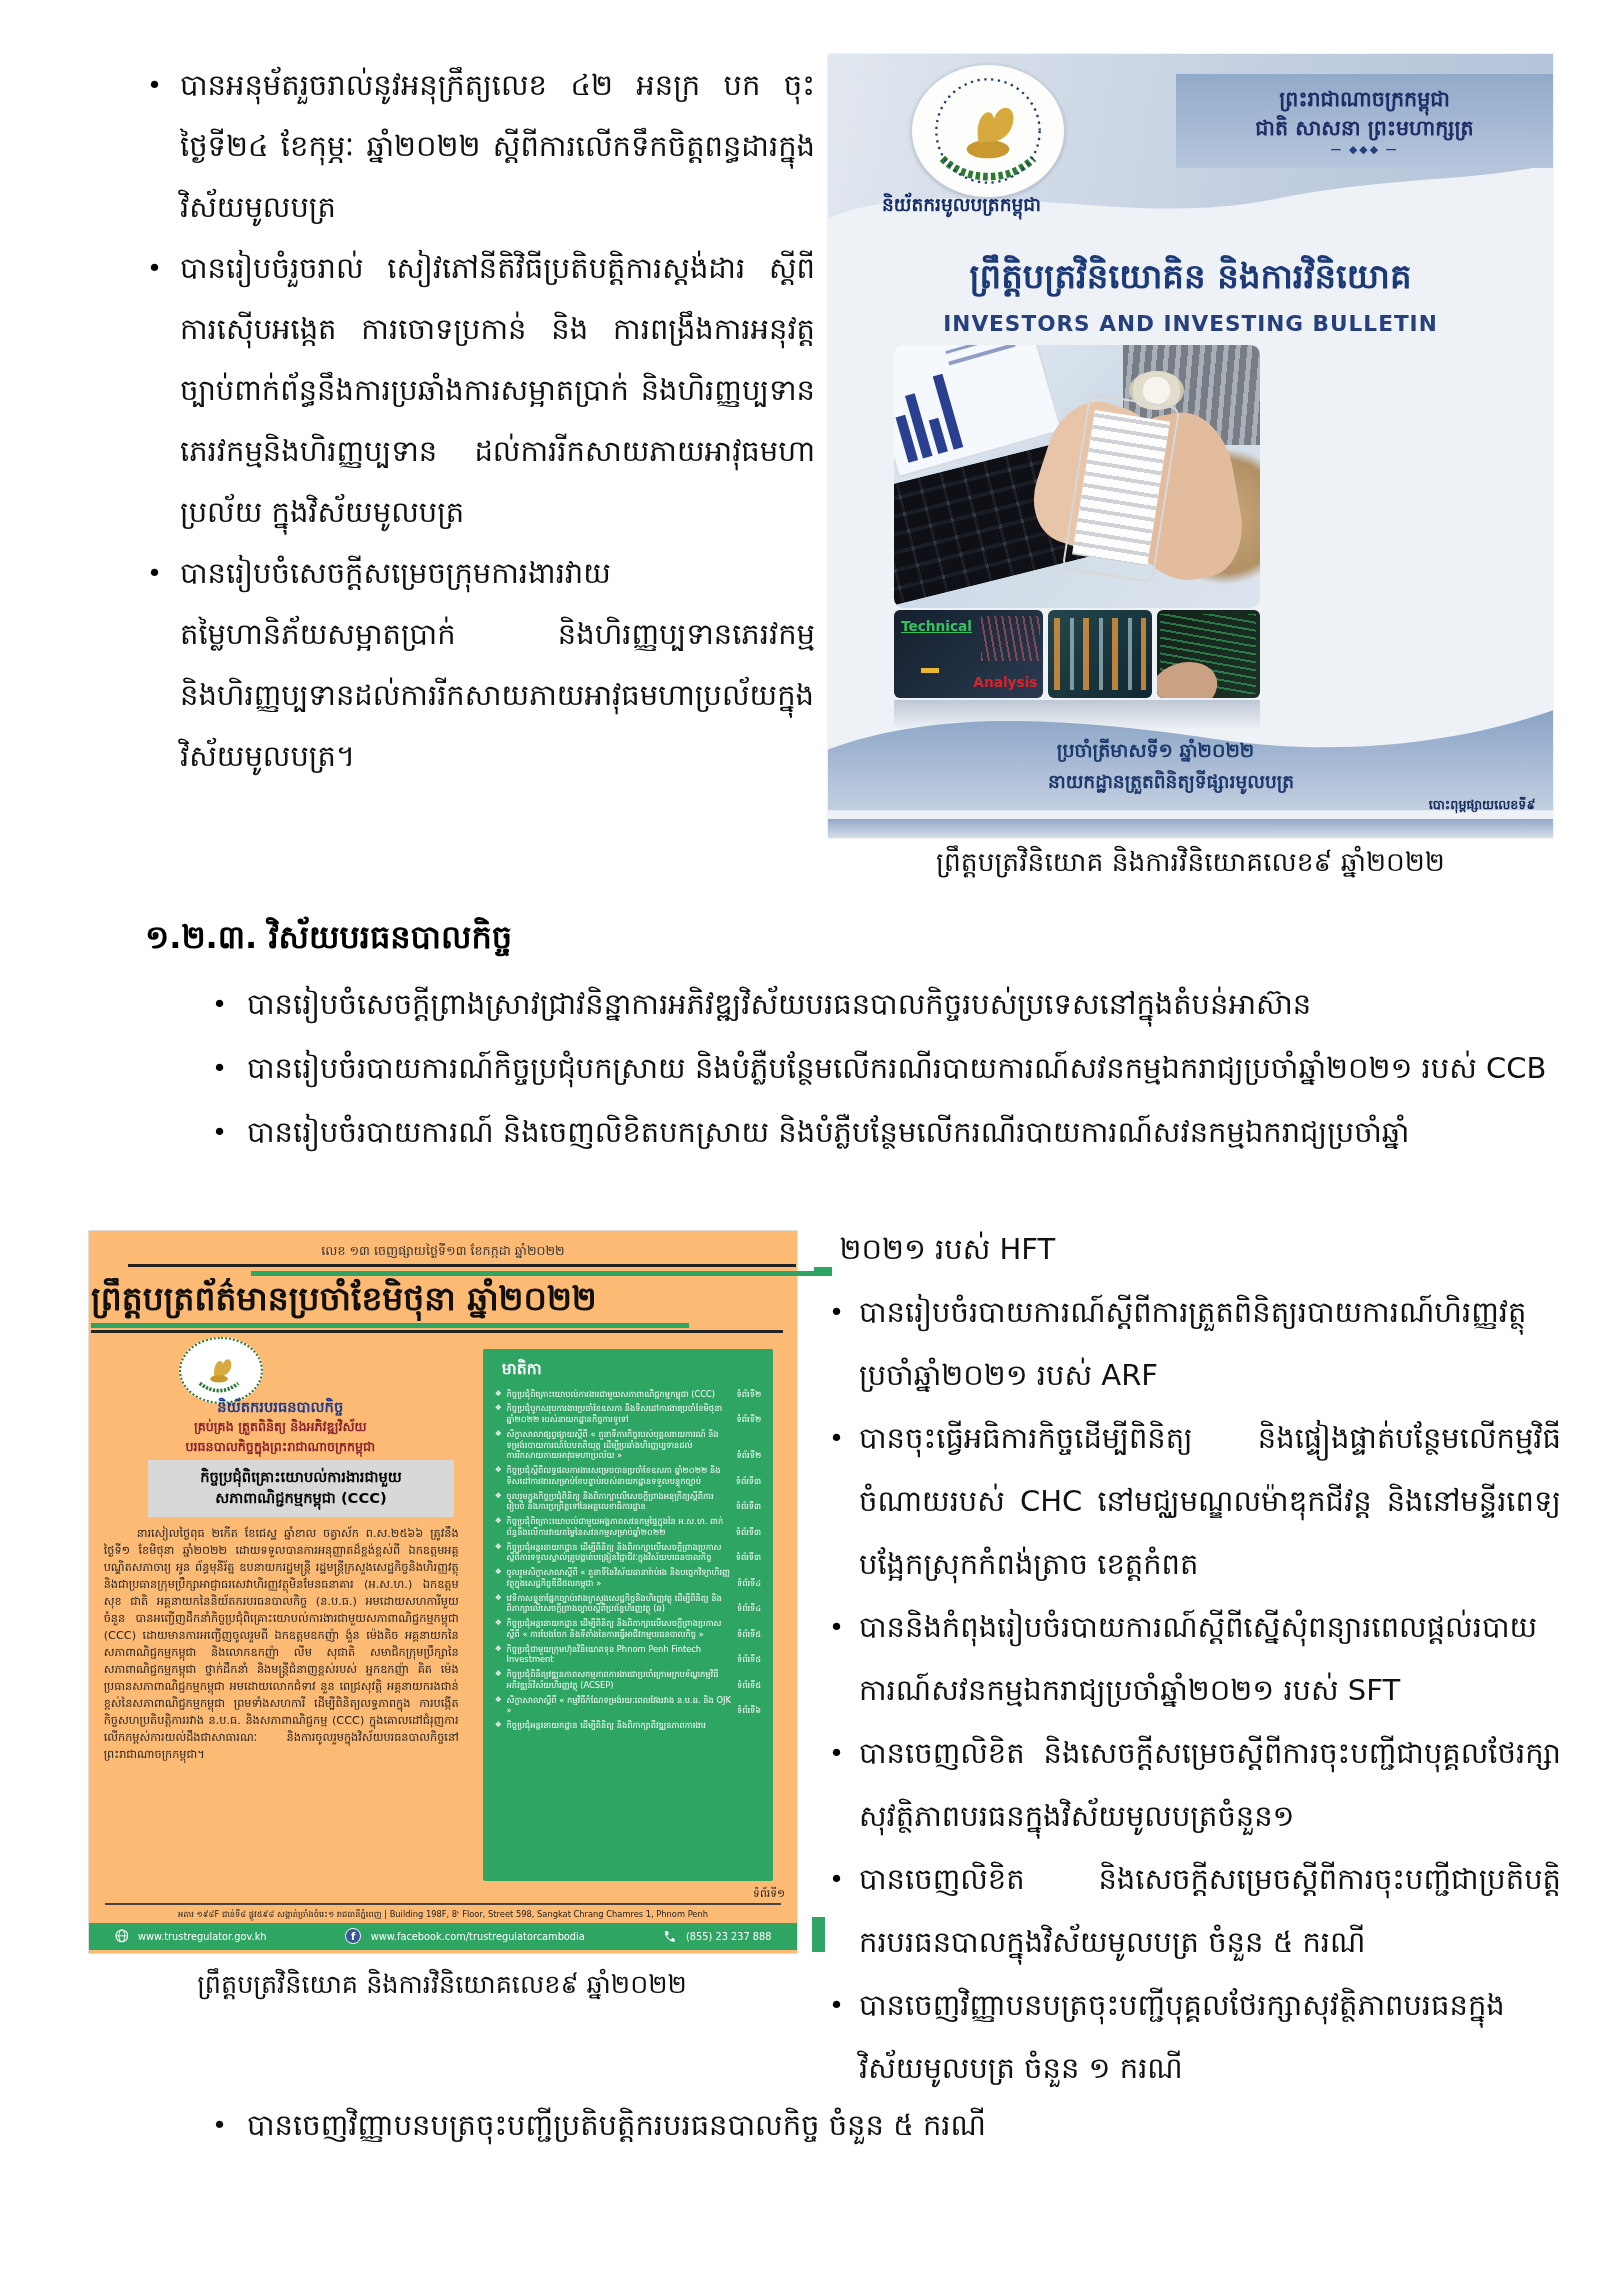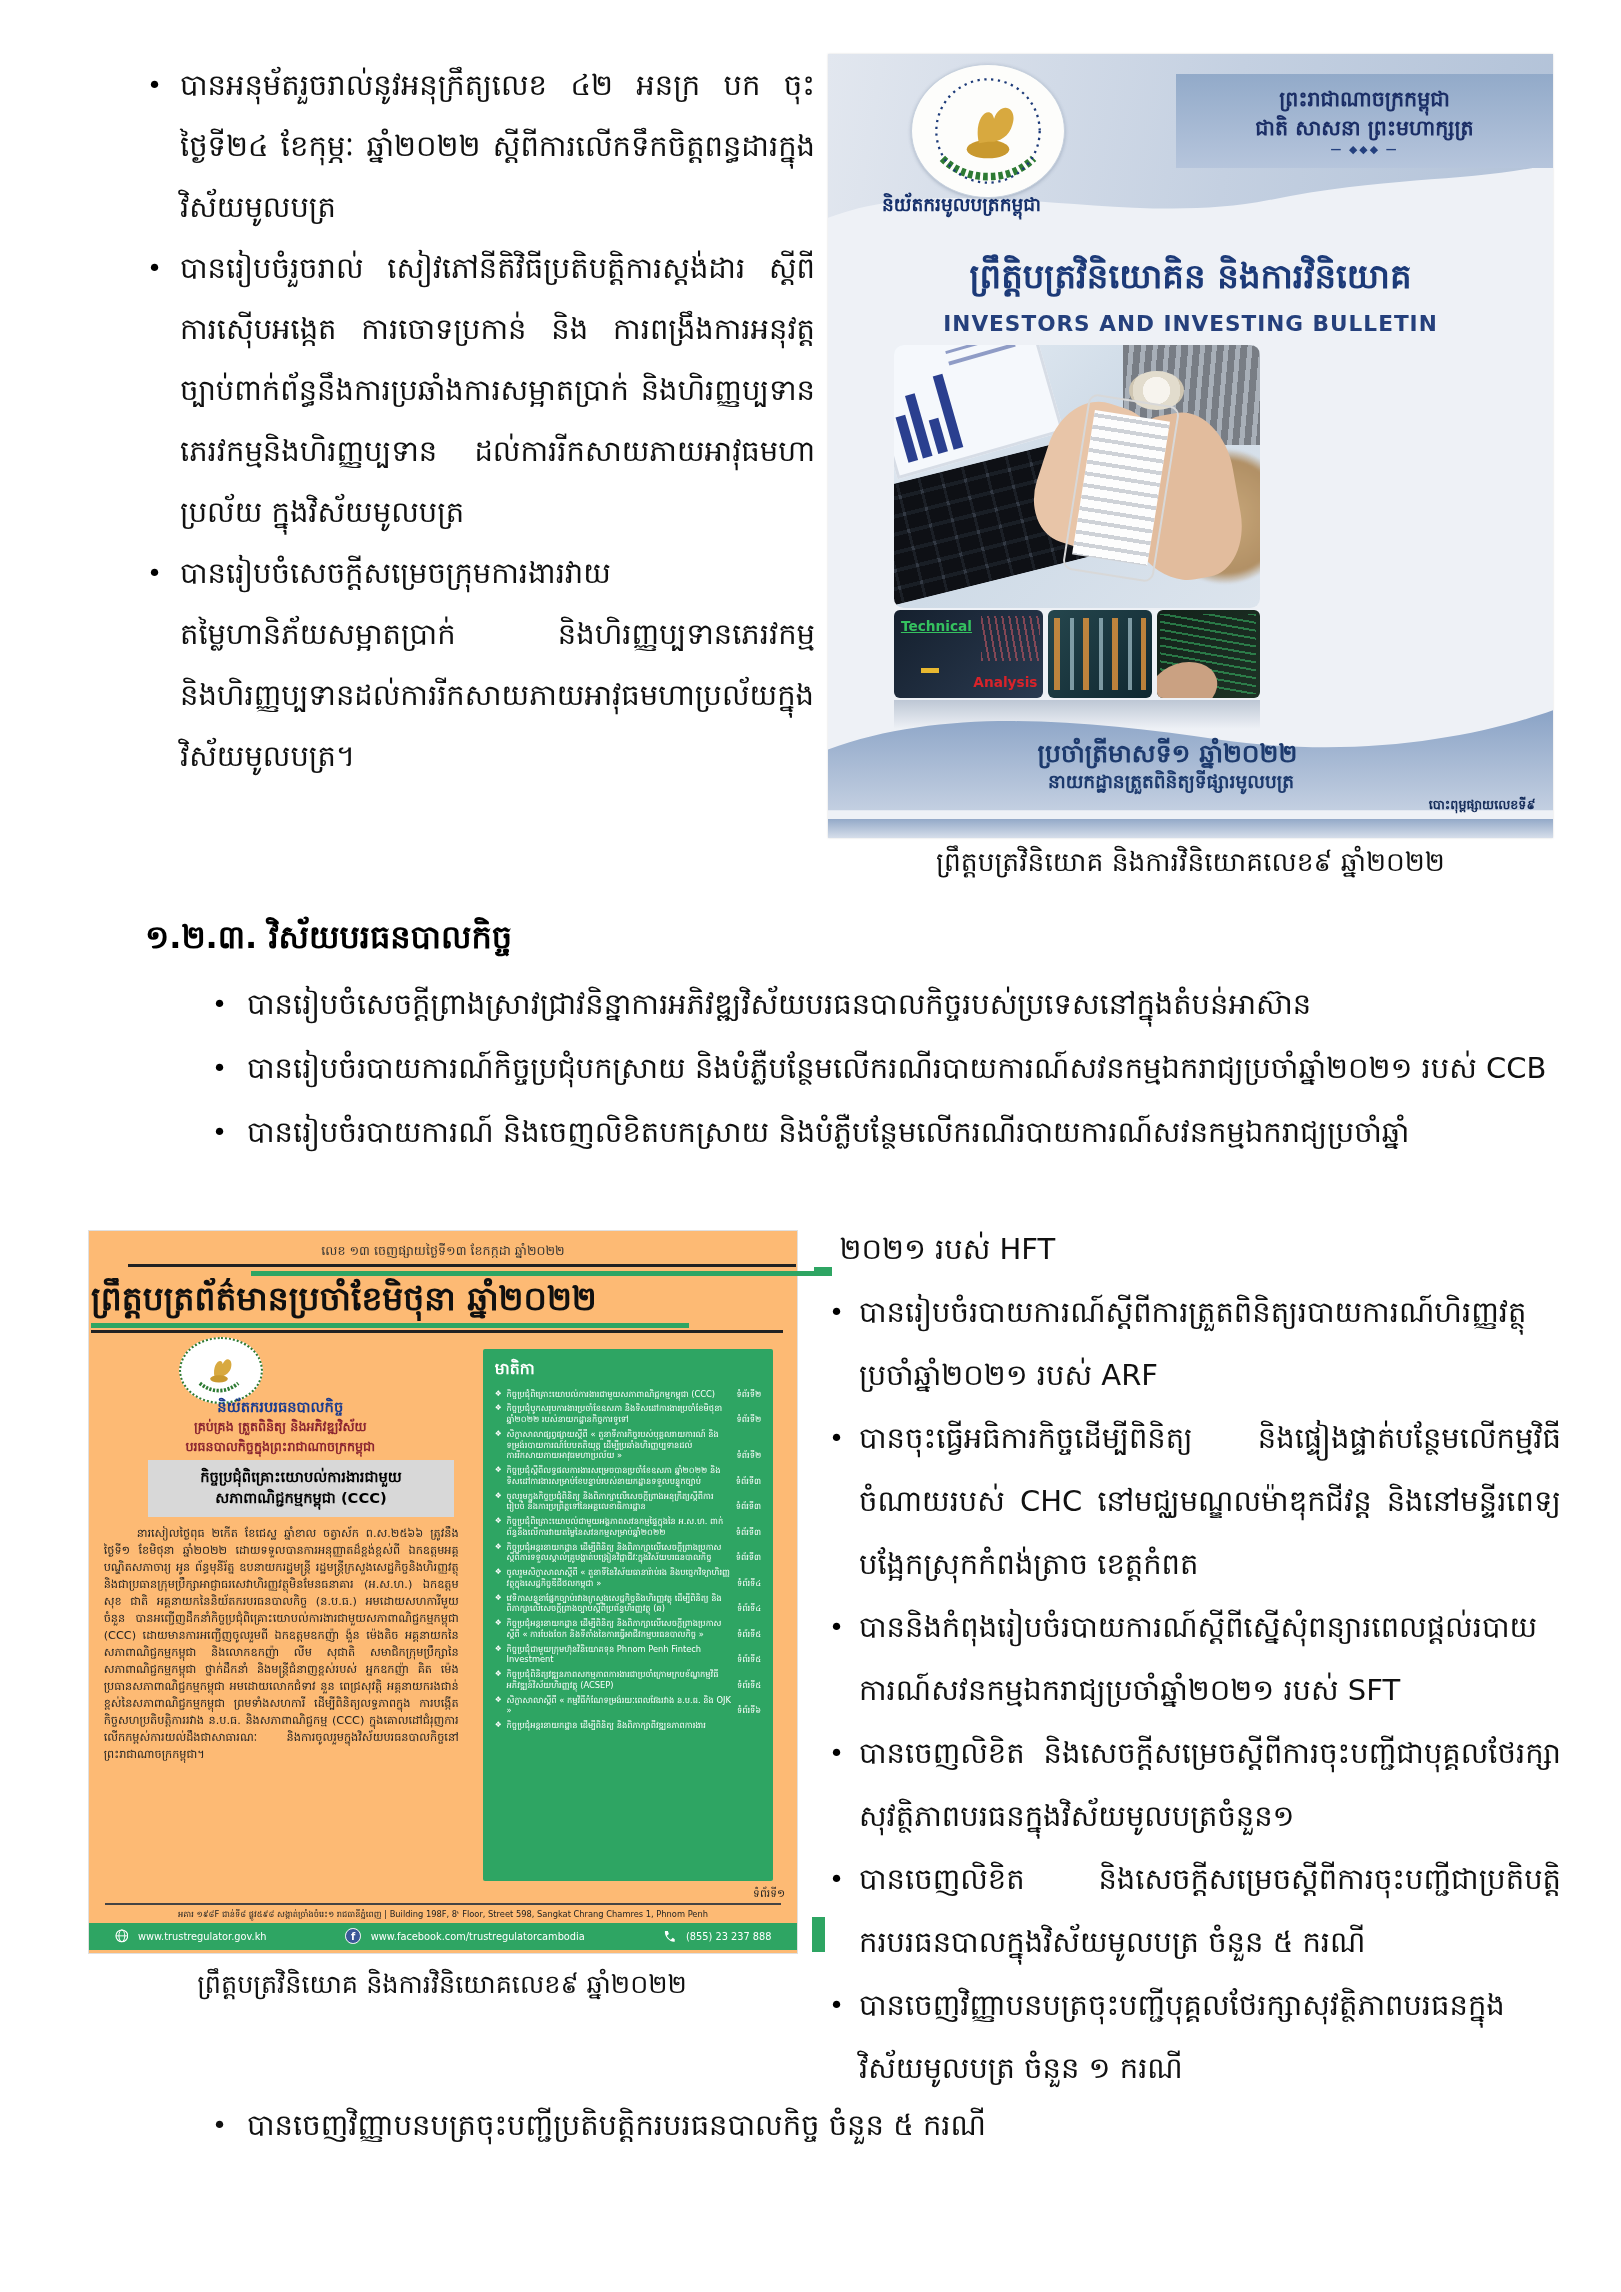--- a/index.html
+++ b/index.html
@@ -74,21 +74,21 @@
     background:repeating-linear-gradient(90deg,rgba(230,150,60,.8) 0 5.9px,transparent 5.9px 15.7px,rgba(190,220,230,.6) 15.7px 19.6px,transparent 19.6px 29px);}
   .t3{background:linear-gradient(135deg,#13211a,#1e3326);}
   .t3 .gfx{position:absolute;inset:3.9px;
     background:repeating-linear-gradient(10deg,rgba(60,200,110,.5) 0 2px,transparent 2px 7.8px);}
   .t3 .hand{position:absolute;left:-7.8px;bottom:-15.7px;width:69px;height:51px;border-radius:50%;
     background:#caa182;transform:rotate(-18deg);}
   .cov-reflect{position:absolute;left:66px;top:646px;width:366px;height:29px;
     background:linear-gradient(180deg,rgba(130,148,172,.45),rgba(238,241,246,0));}
 
   .cov-wave2{position:absolute;left:0;top:627px;width:725px;height:137px;}
-  .cov-q{position:absolute;left:16px;top:684px;width:647px;text-align:center;font-size:25px;
+  .cov-q{position:absolute;left:4px;top:684px;width:647px;text-align:center;font-size:19px;
     font-weight:bold;color:#1d3a6d;}
   .cov-dept{position:absolute;left:0;top:716px;width:686px;text-align:center;font-size:18.6px;
     font-weight:bold;color:#1d3a6d;}
   .cov-issue{position:absolute;right:17.6px;top:743px;font-size:12.7px;font-weight:bold;color:#152c5a;}
   .cov-strip{position:absolute;left:0;top:765px;width:725px;height:18.6px;
     background:linear-gradient(180deg,#93a9c8,#d6deea);}
 
   .cover-caption,.newsletter-caption{position:absolute;text-align:center;font-size:26.5px;color:#111;}
   .cover-caption{left:828px;top:845px;width:725px;}
   .newsletter-caption{left:88px;top:1968px;width:708px;font-size:25.5px;}
@@ -118,21 +118,21 @@
     font-weight:bold;color:#8a2430;}
   .nl-org3{position:absolute;left:9.8px;top:208px;width:363px;text-align:center;font-size:12.7px;
     font-weight:bold;color:#8a2430;}
   .nl-graybox{position:absolute;left:59px;top:229px;width:306px;height:57px;background:#d8d8d8;
     text-align:center;font-size:14.7px;font-weight:bold;color:#000;padding-top:7px;box-sizing:border-box;line-height:20.6px;}
   .nl-body{position:absolute;left:14.7px;top:294px;width:355px;height:323px;overflow:hidden;
     font-size:11.3px;line-height:17px;text-align:justify;color:#222;}
   .nl-body .ind{display:inline-block;width:33px;}
   .nl-toc{position:absolute;left:394px;top:118px;width:290px;height:532px;background:#2ea563;
     color:#fff;padding:9.8px 11.8px;box-sizing:border-box;overflow:hidden;border-radius:2px;}
-  .nl-toc-head{font-size:15.7px;font-weight:bold;margin-bottom:6.9px;}
+  .nl-toc-head{font-size:15.7px;font-weight:bold;margin-bottom:6.9px;margin-left:7px;}
   .toc-item{display:flex;font-size:8.3px;line-height:10.8px;margin-bottom:3.9px;}
   .toc-item .toc-diamond{flex:0 0 11.8px;font-size:7.8px;}
   .toc-item .toc-text{flex:1;text-align:left;}
   .toc-item .toc-page{margin-left:5.9px;white-space:nowrap;align-self:flex-end;}
   .nl-pagemarker{position:absolute;right:11.8px;top:655px;font-size:10.8px;color:#222;}
   .nl-hr{position:absolute;left:15.7px;top:672px;width:676px;height:2px;background:#444;}
   .nl-address{position:absolute;left:0;top:678px;width:708px;text-align:center;font-size:8.3px;color:#222;}
   .nl-footer{position:absolute;left:0;top:692px;width:708px;height:26.5px;background:#2ea563;
     display:flex;align-items:center;color:#fff;font-size:9.8px;padding:0 25.5px;box-sizing:border-box;gap:9.8px;}
   .nl-footer .sp{flex:1;}

